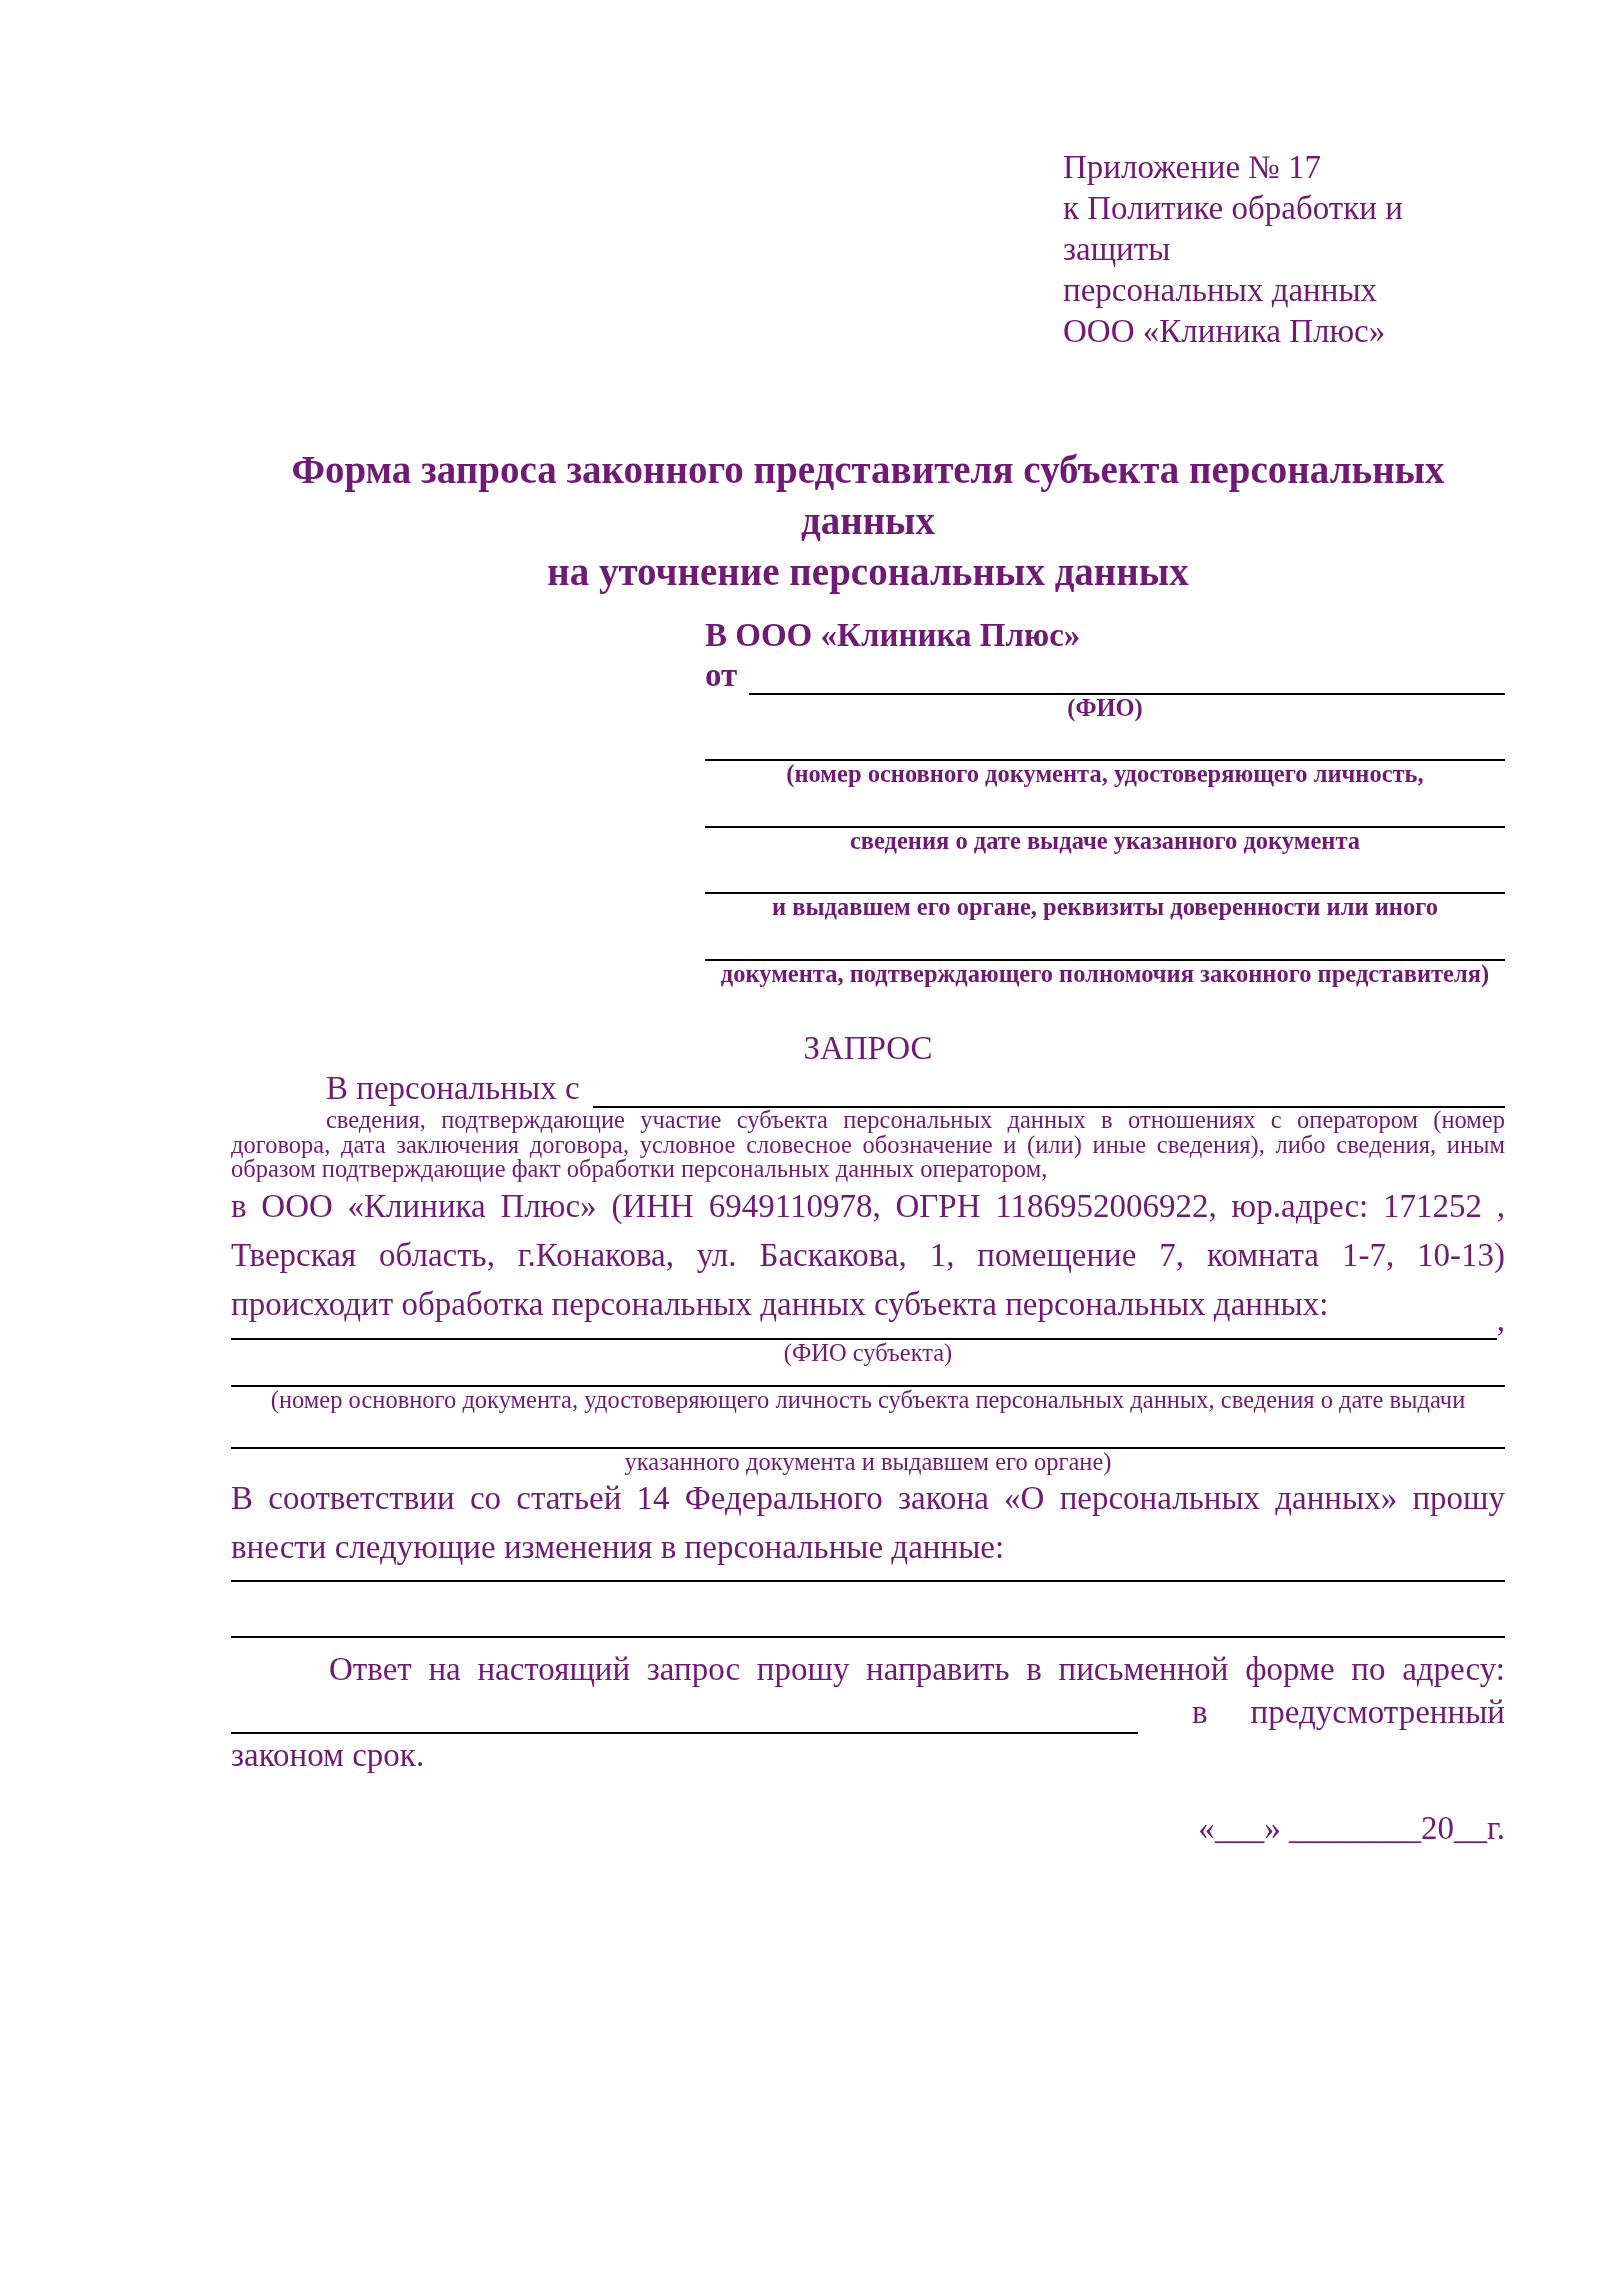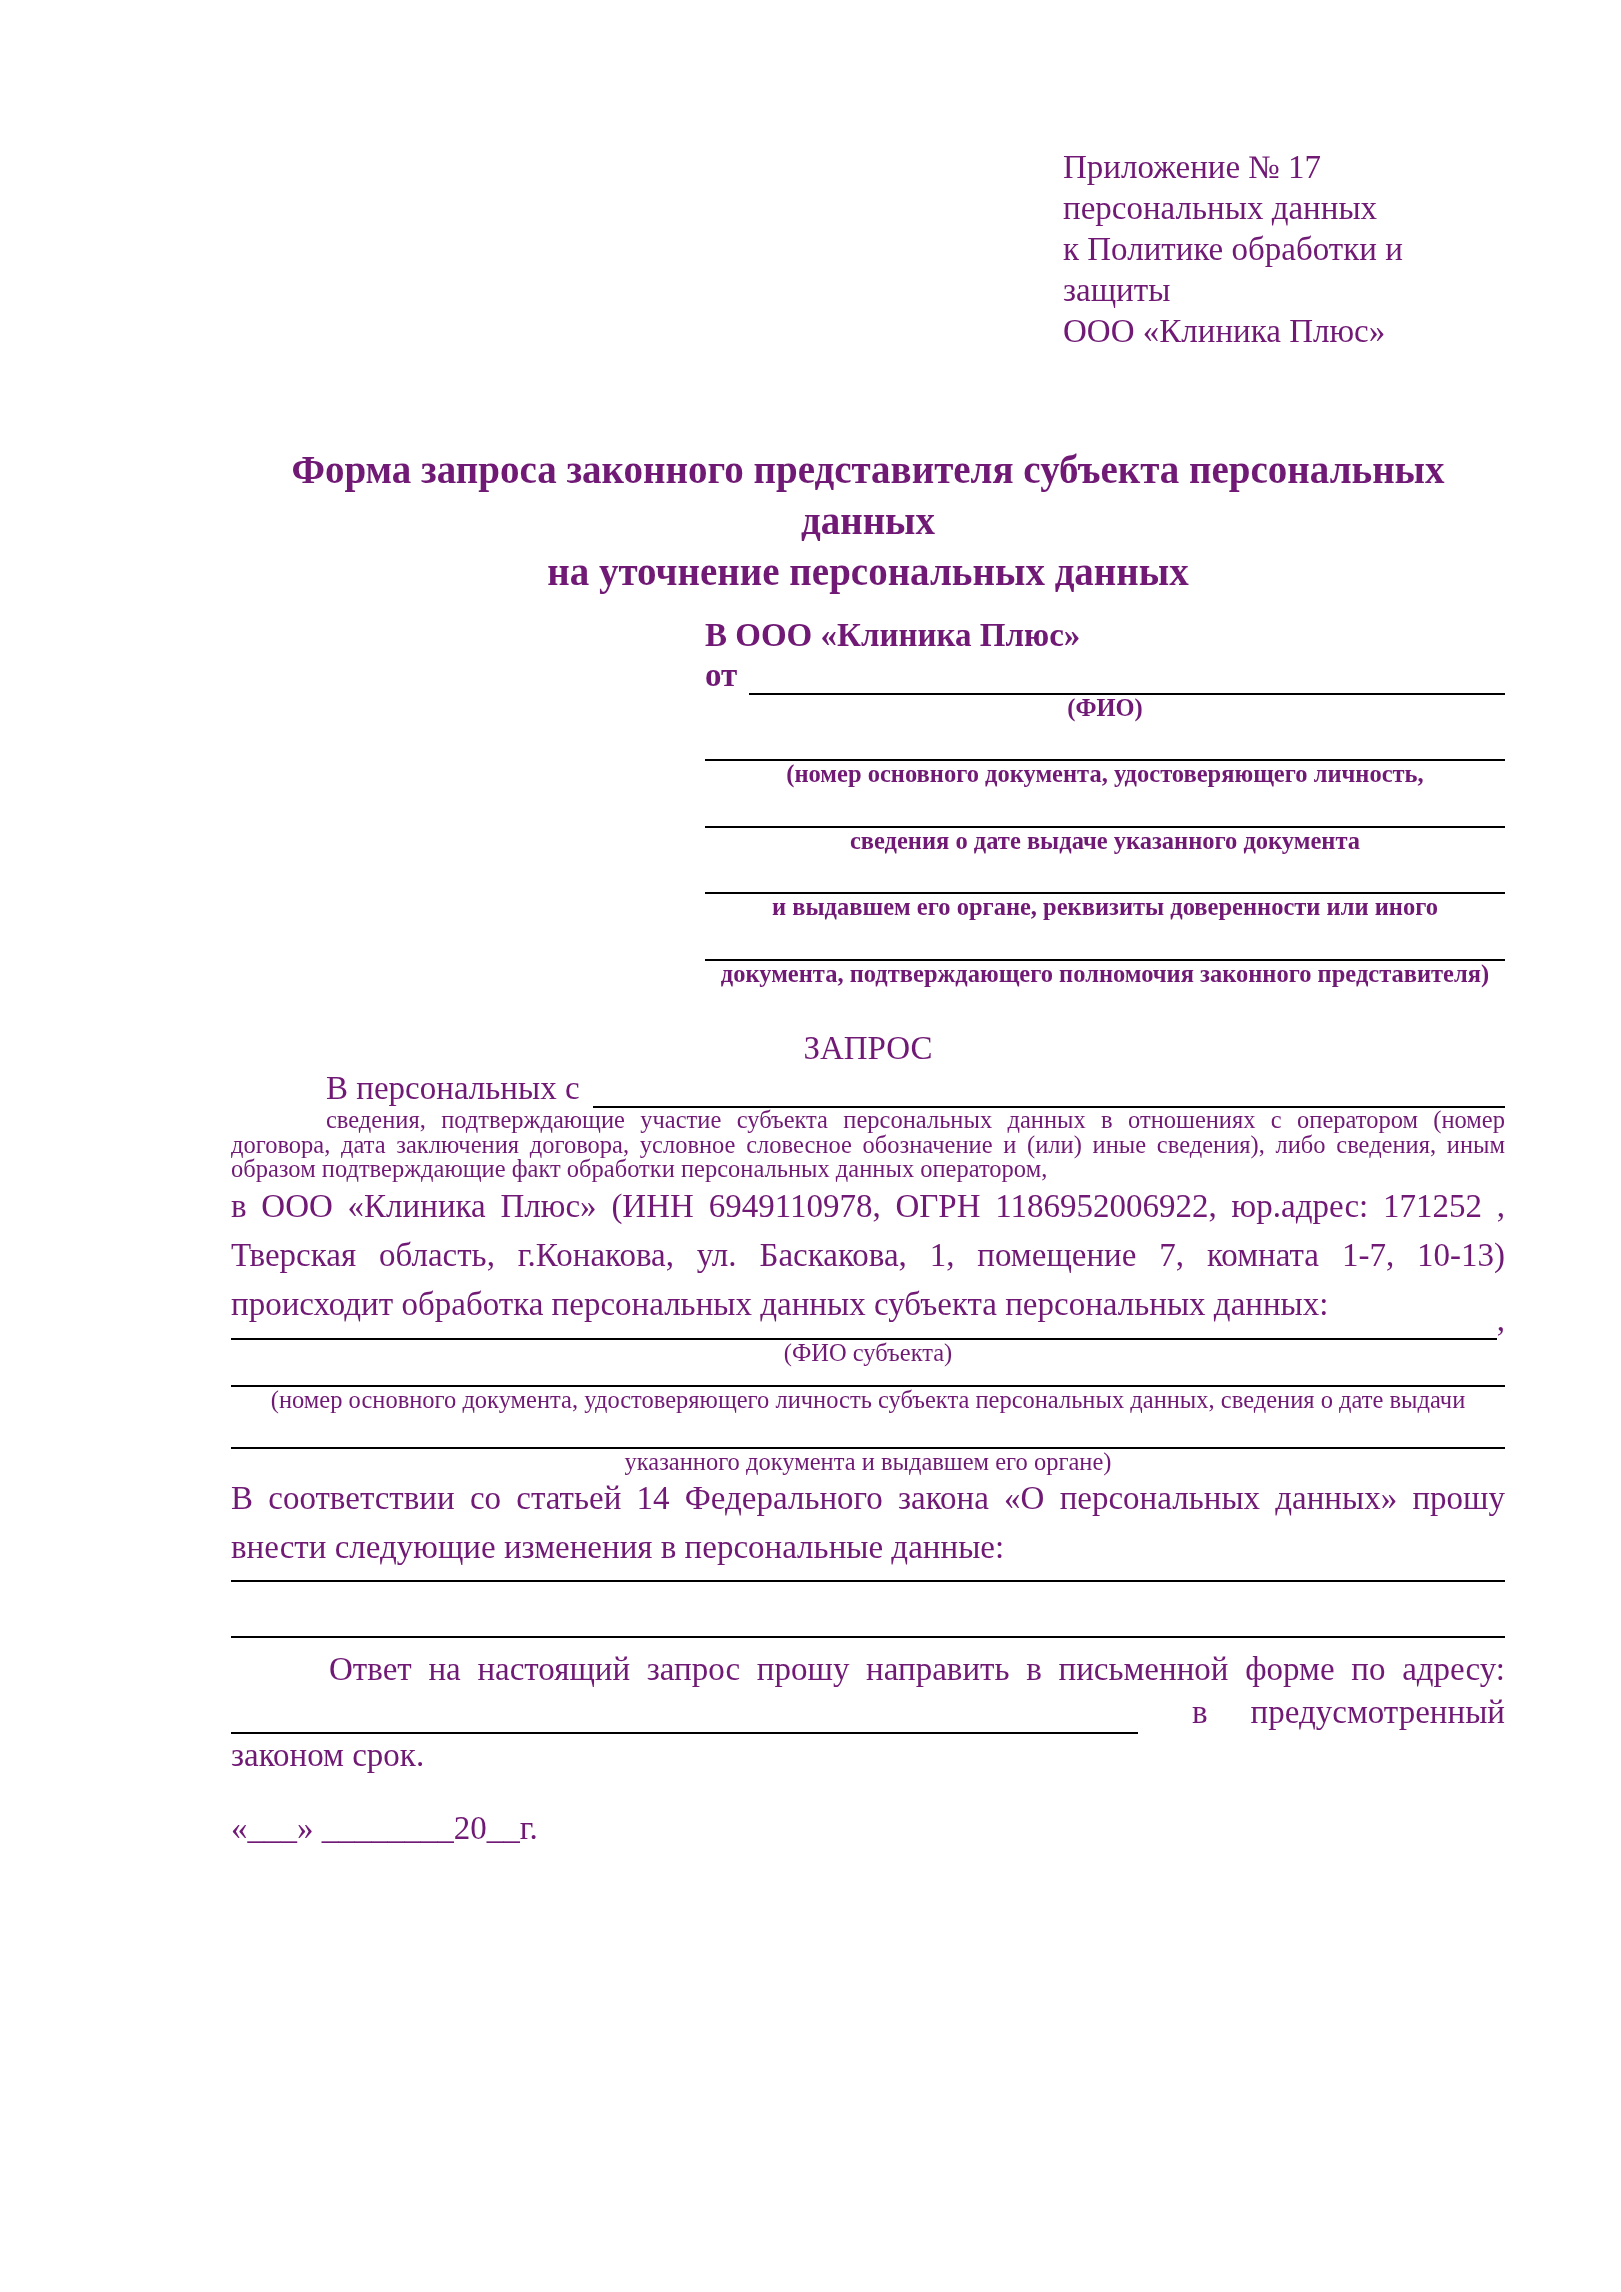--- a/index.html
+++ b/index.html
@@ -131,40 +131,40 @@
     flex: 1;
     padding-left: 54px;
     text-align: justify;
     text-align-last: justify;
   }
   .reply-last { line-height: 43px; }
   
   .row-sign {
     margin-top: 27.4px;
     display: flex;
-    justify-content: flex-start;
+    justify-content: flex-end;
     align-items: baseline;
     line-height: 49px;
   }
   .sig-group { white-space: nowrap; }
   .sig-fill {
     display: inline-block;
     width: 402px;
     border-bottom: 2px solid #000;
   }
 </style>
 </head>
 <body>
 
 <div class="page">
 
   <div class="annex">
     <div>Приложение № 17</div>
+    <div>к Политике обработки и защиты</div>
     <div>персональных данных</div>
-    <div>к Политике обработки и защиты</div>
     <div>ООО «Клиника Плюс»</div>
   </div>
 
   <div class="doc-title">
     <div>Форма запроса законного представителя субъекта персональных данных</div>
     <div>на уточнение персональных данных</div>
   </div>
 
   <div class="addressee">
     <div class="org">В ООО «Клиника Плюс»</div>

